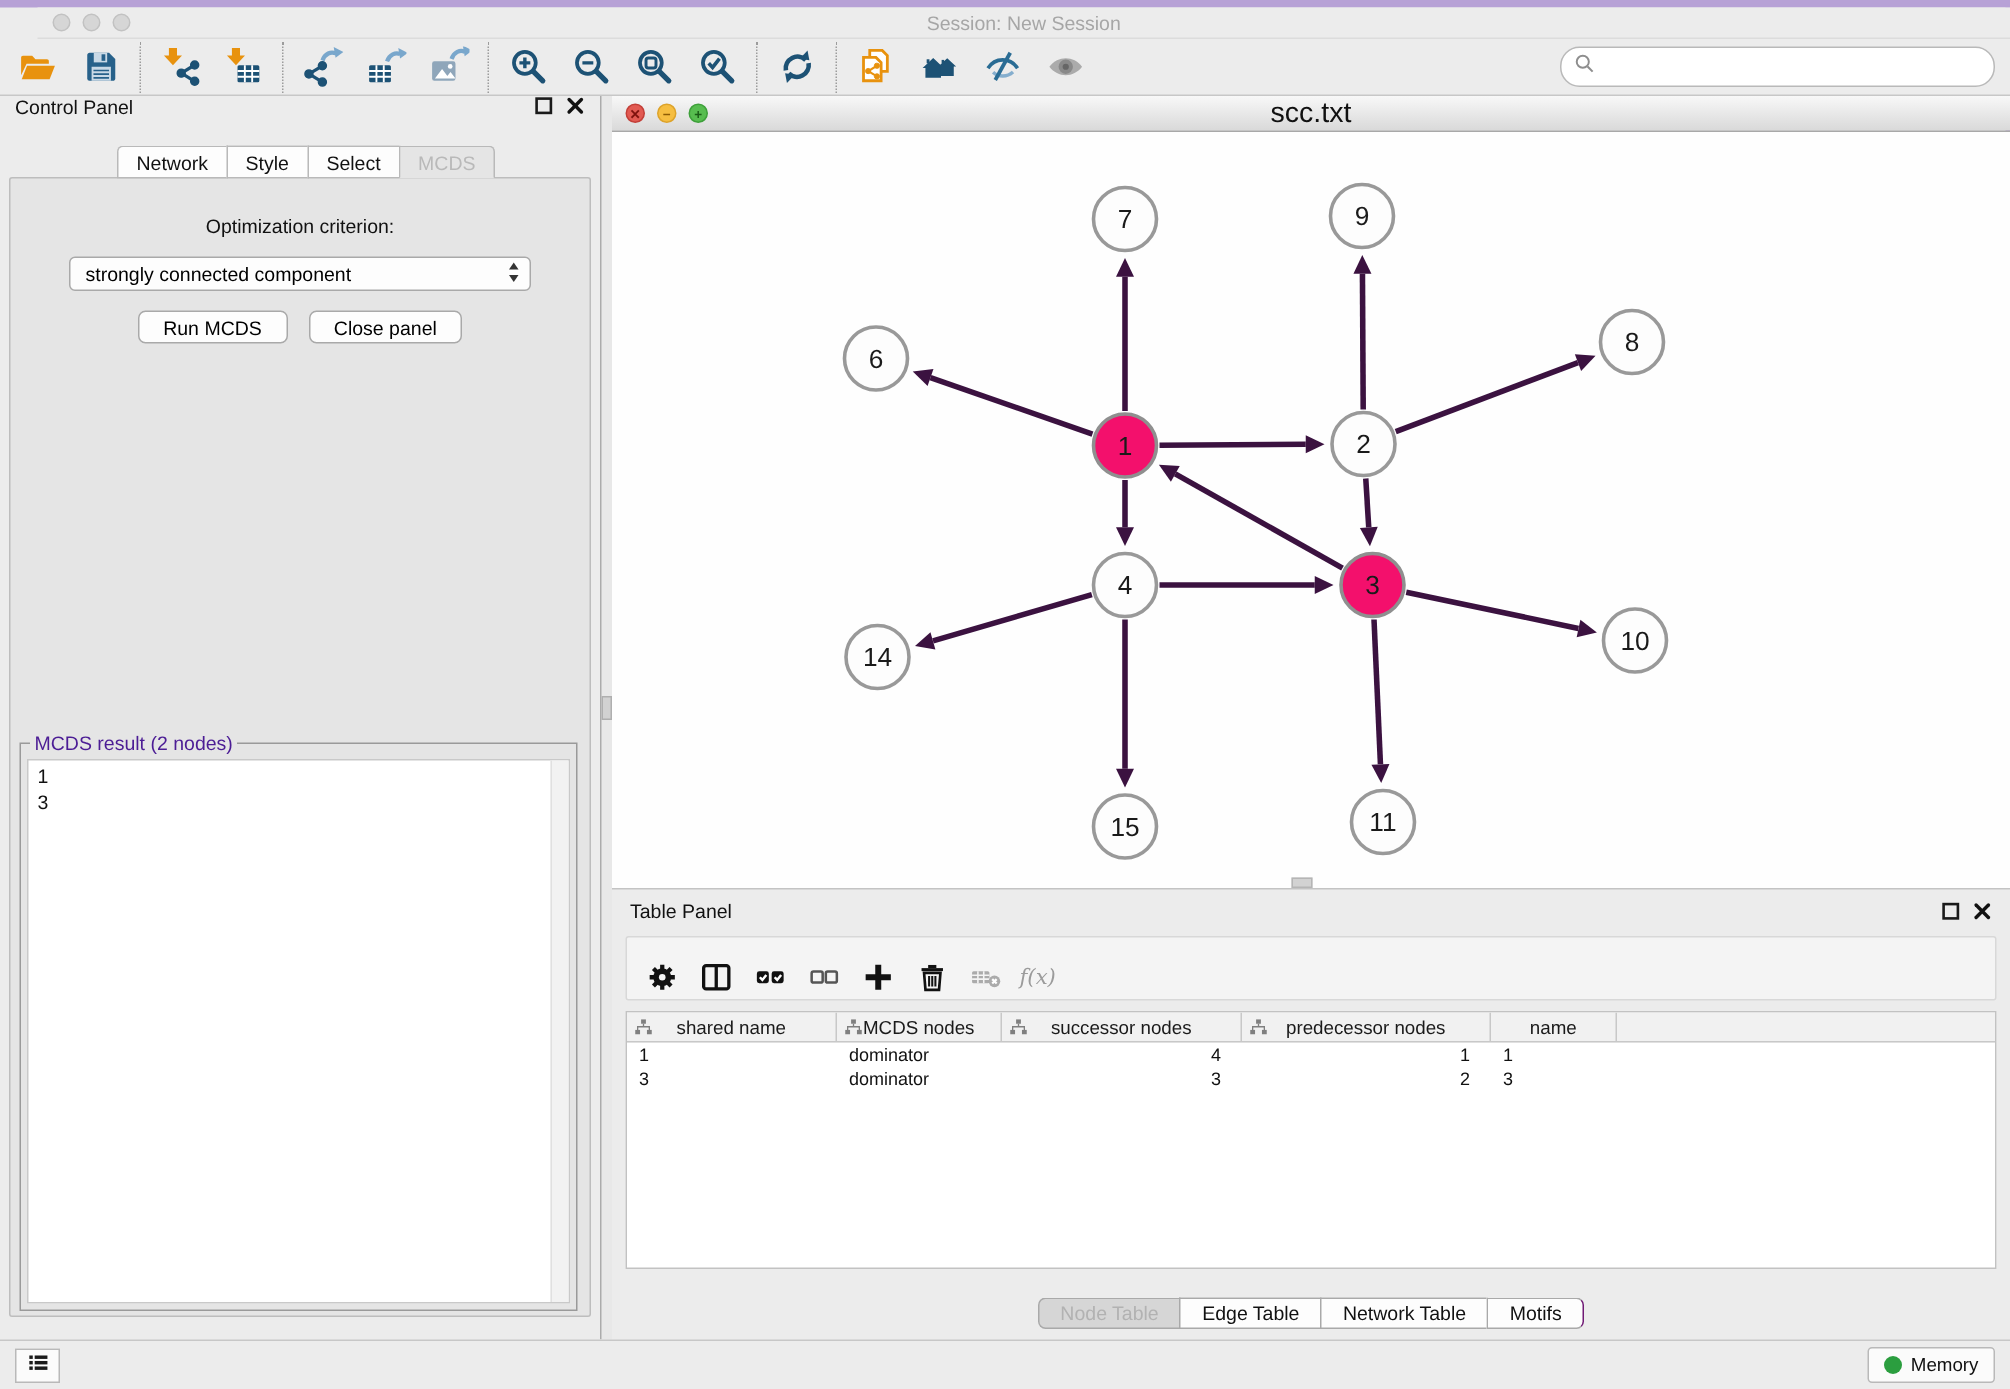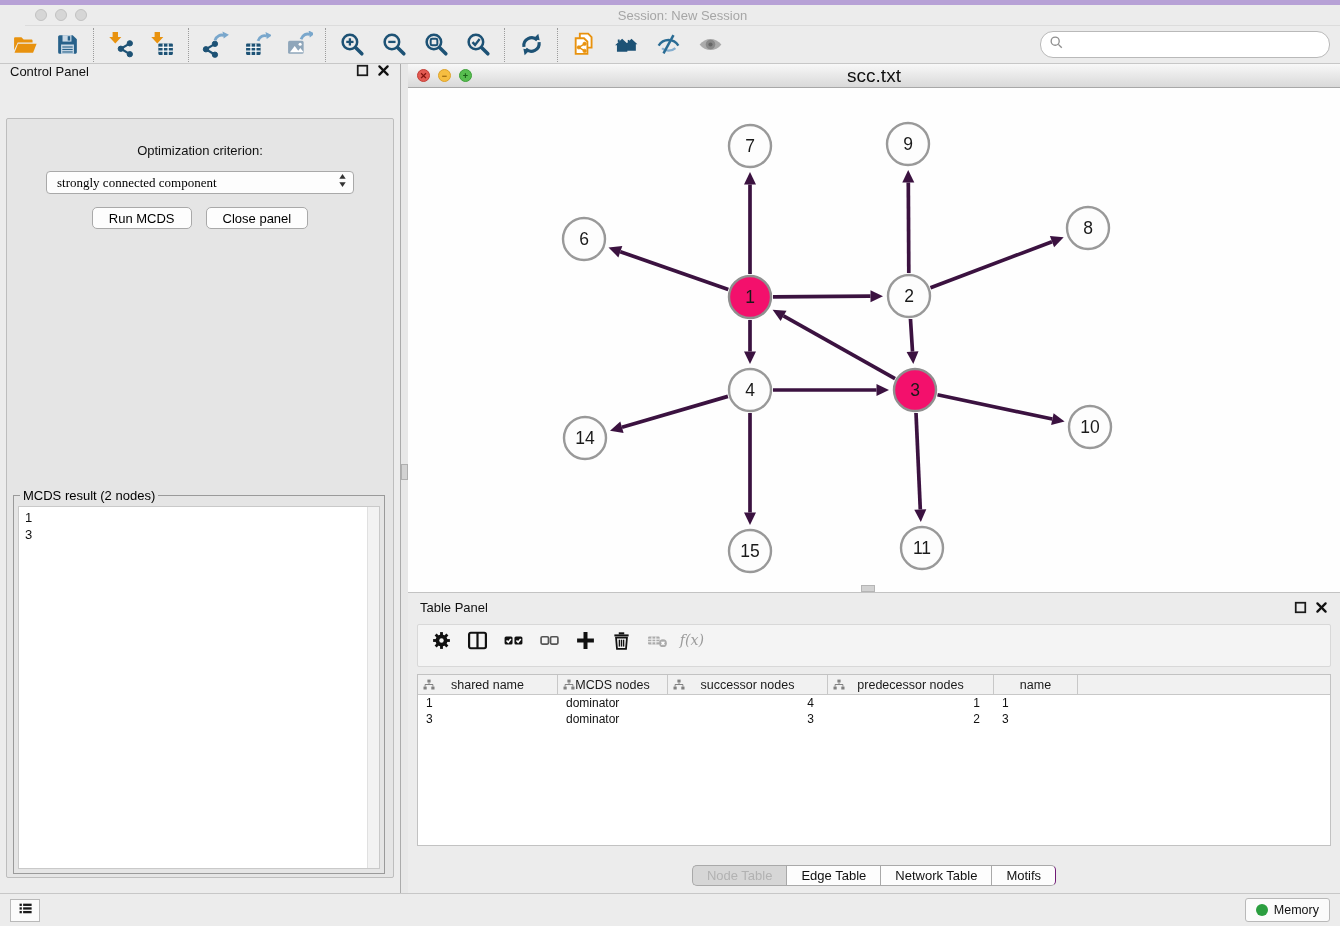--- a/index.html
+++ b/index.html
@@ -44,29 +44,29 @@
   .cp-tab { font-size:13px; padding:3px 12px 4px; background:#FDFDFD; border:1px solid #B9B9B9;
             border-right:none; color:#111; cursor:default; }
   .cp-tab:first-child { border-top-left-radius:4px; }
   .cp-tab:last-child { border-right:1px solid #B9B9B9; border-top-right-radius:4px; }
   .cp-tab.active { background:#E5E5E5; color:#B9B9B9; border-bottom:1px solid #E5E5E5; }
 
   #cp-content { position:absolute; left:6px; right:6px; top:54px; bottom:15px; background:#E5E5E5;
                 border:1px solid #BDBDBD; border-radius:2px; }
   #opt-label { text-align:center; font-size:13px; color:#111; margin-top:24px; }
   #opt-select { margin:13px auto 0; width:308px; height:23px; background:#FDFDFD; border:1px solid #A9A9A9;
-                border-radius:4px; display:flex; align-items:center; padding:0 6px 0 10px; font-size:13px;font-family:Liberation Serif, serif; }
+                border-radius:4px; display:flex; align-items:center; padding:0 6px 0 10px; font-size:13px; }
   #opt-select .sel-label { flex:1; }
   #opt-select svg { width:9px; height:15px; }
   #cp-buttons { display:flex; justify-content:center; gap:14px; margin-top:13px; }
   .cp-btn { height:22px; background:#FDFDFD; border:1px solid #A9A9A9; border-radius:5px;
             font-size:13px; padding:0 16px; font-family:"Liberation Sans",sans-serif; }
   #mcds-fieldset { position:absolute; left:6px; right:8px; bottom:3px; top:376px;
                    border:1px solid #9A9A9A; background:#E5E5E5; }
-  #mcds-legend { position:absolute; top:-8px; left:6px; background:#E5E5E5; font-size:13px; padding:0 3px; color:#000000; }
+  #mcds-legend { position:absolute; top:-8px; left:6px; background:#E5E5E5; font-size:13px; padding:0 3px; color:#4c1d95; }
   #mcds-text { position:absolute; left:4px; right:4px; top:10px; bottom:4px; background:#fff;
                border:1px solid #C9C9C9; font-size:13px; line-height:17px; padding:2px 0 0 6px; }
   #mcds-scroll { position:absolute; right:0; top:0; bottom:0; width:12px; background:#F2F2F2; border-left:1px solid #E0E0E0; }
   .mcds-line { color:#111; }
 
   
   #v-splitter { position:absolute; left:400px; top:0; bottom:0; width:8px; background:#E8E8E8;
                 border-left:1px solid #ABABAB; }
   #v-grip { position:absolute; left:0px; top:400px; width:7px; height:16px; background:#D2D2D2; border:1px solid #AFAFAF; }
 
@@ -88,21 +88,21 @@
   #net-canvas { position:absolute; top:24px; left:0; right:0; bottom:0; background:#FEFEFE; }
   #graph-svg { width:100%; height:100%; font-family:"Liberation Sans",sans-serif; }
   #h-grip { position:absolute; bottom:0px; left:453px; width:14px; height:7px; background:#D2D2D2; border:1px solid #B5B5B5; }
 
   
   #table-panel { position:absolute; top:528px; left:0; right:0; bottom:0; background:#ECECEC;
                  border-top:1px solid #C3C3C3; }
   #tp-header { height:28px; display:flex; align-items:center; padding:0 12px; }
   #tp-toolbar { position:absolute; left:9px; right:9px; top:31px; height:43px; background:#F4F4F4;
                 border:1px solid #D8D8D8; border-radius:2px; display:flex; align-items:center; padding-left:8px; gap:6px; }
-  .tp-btn { width:30px; height:32px; display:flex; align-items:flex-start; justify-content:center; }
+  .tp-btn { width:30px; height:32px; display:flex; align-items:flex-end; justify-content:center; }
   .tp-btn svg { width:21px; height:21px; }
   .tp-btn.wide svg { width:36px; }
   #tp-table { position:absolute; left:9px; right:9px; top:81px; height:172px; background:#fff;
               border:1px solid #C2C2C2; overflow:hidden; }
   #tp-head { display:flex; height:20px; background:#F1F1F1; border-bottom:1px solid #C8C8C8; }
   .th-cell { display:flex; align-items:center; border-right:1px solid #C8C8C8; font-size:12.5px; color:#1A1A1A;
              position:relative; }
   .th-cell svg { width:12px; height:12px; margin-left:5px; }
   .th-label { position:absolute; left:0; right:0; text-align:center; }
   .tp-row { display:flex; height:16px; align-items:center; }
@@ -342,20 +342,26 @@
               </svg>
             </span>
           <span class="ph-icon" id="cp-close-slot">
               <svg viewBox="0 0 12 12" stroke="#111" stroke-width="2.1" stroke-linecap="round">
                 <line x1="2.2" y1="2.2" x2="9.8" y2="9.8"></line>
                 <line x1="9.8" y1="2.2" x2="2.2" y2="9.8"></line>
               </svg>
             </span>
         </span>
       </div>
+      <div id="cp-tabs">
+          <div class="cp-tab">Network</div>
+          <div class="cp-tab">Style</div>
+          <div class="cp-tab">Select</div>
+          <div class="cp-tab active">MCDS</div>
+        </div>
       <div id="cp-content">
         <div id="opt-label">Optimization criterion:</div>
         <div id="opt-select">
           <span class="sel-label">strongly connected component</span>
           <span id="dd-arrow-slot"><svg viewBox="0 0 10 17" fill="#333">
                 <path d="M5 1.2 8.6 6.4H1.4z"></path>
                 <path d="M5 15.8 1.4 10.6h7.2z"></path>
               </svg></span>
         </div>
         <div id="cp-buttons">

